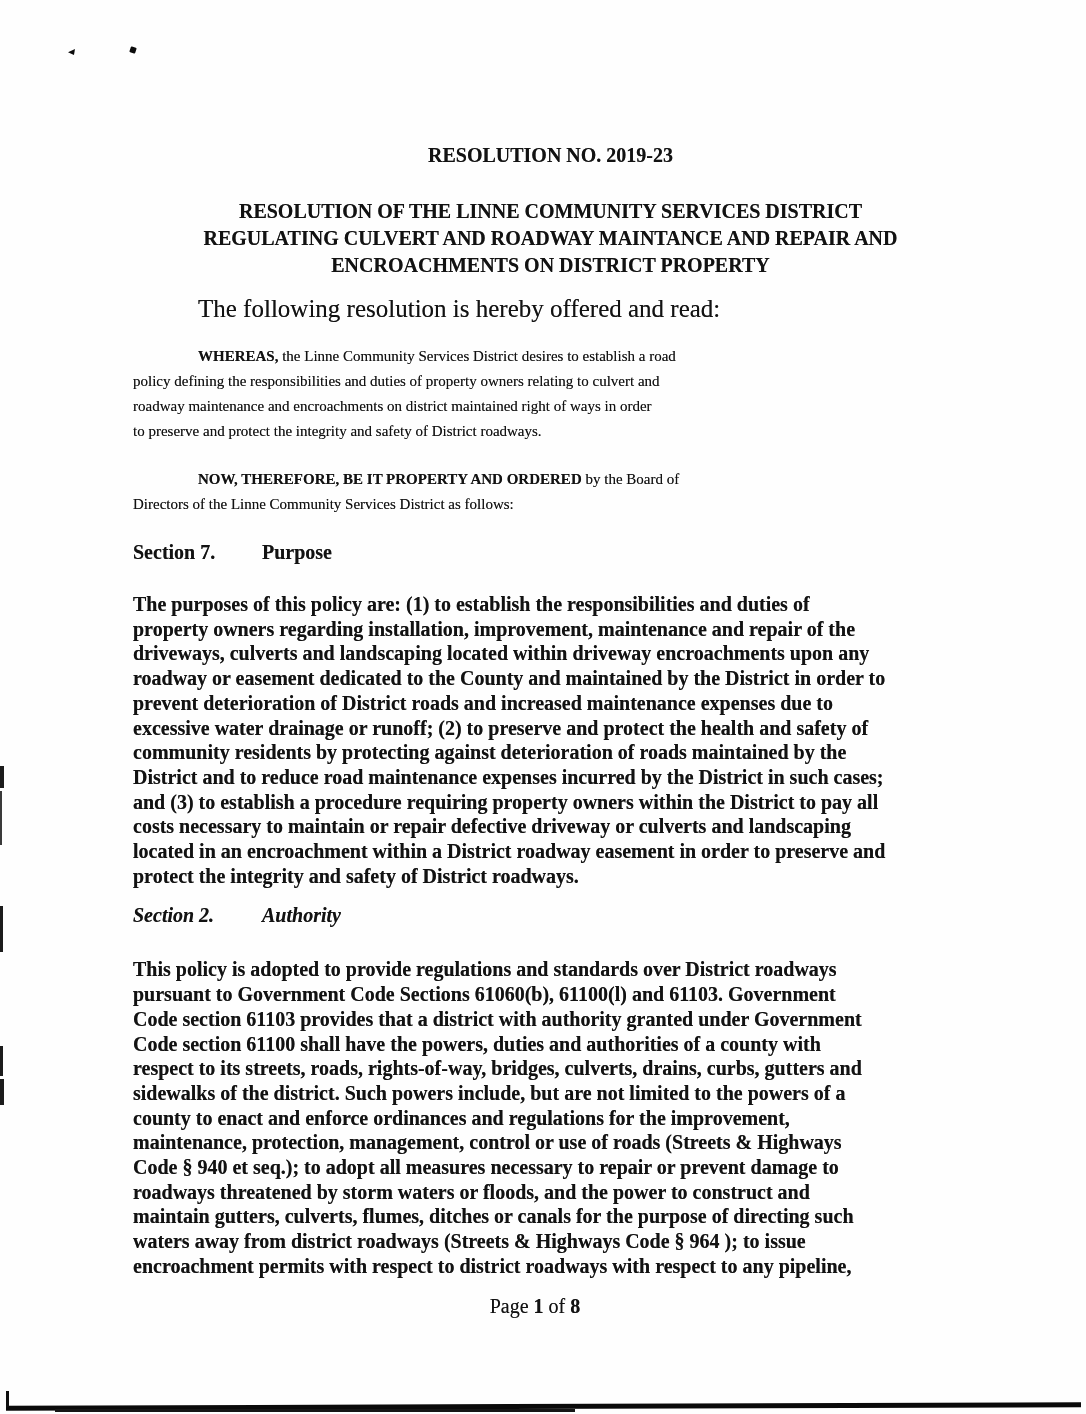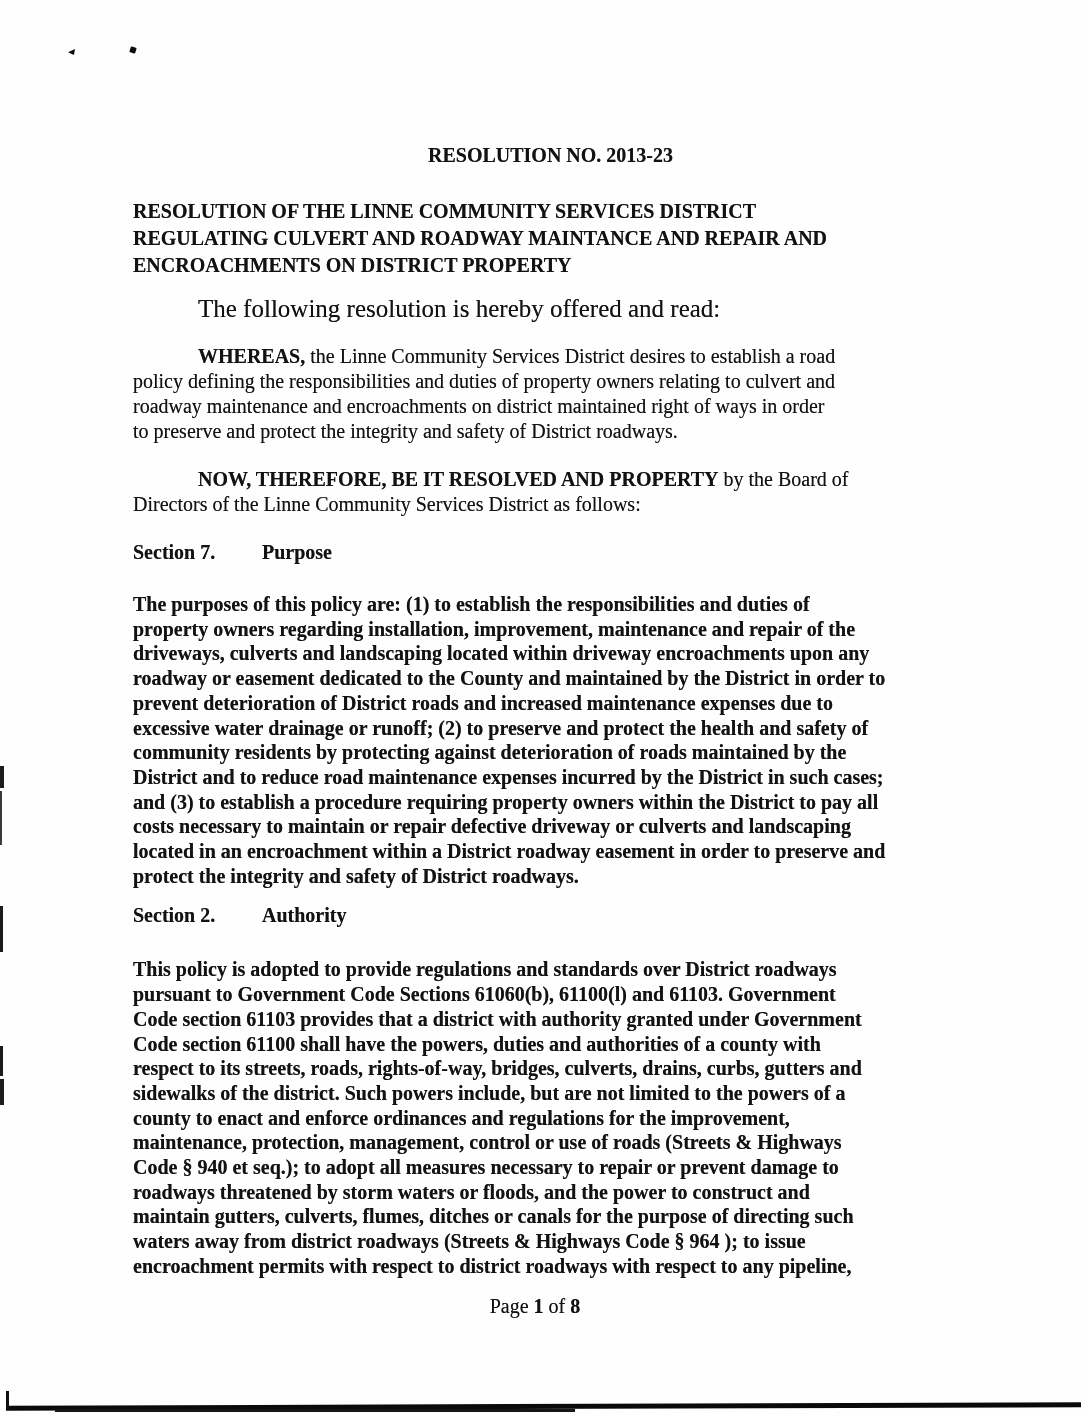--- a/index.html
+++ b/index.html
@@ -29,51 +29,51 @@
     font-size: 20px;
     line-height: 25px;
     text-align: center;
     white-space: pre;
     margin-bottom: 30px;
   }
   .doc-title {
     font-weight: bold;
     font-size: 20px;
     line-height: 27px;
-    text-align: left;
+    text-align: center;
     white-space: pre;
     margin-bottom: 17px;
   }
   .intro {
     font-size: 25px;
     line-height: 25px;
     white-space: pre;
     text-indent: 65px;
     margin-bottom: 23px;
   }
   .para {
-    font-size: 20px;
+    font-size: 15px;
     line-height: 25px;
     white-space: pre;
     text-indent: 65px;
     margin-bottom: 23px;
   }
   .lead { font-weight: bold; }
   .sec-heading {
     font-weight: bold;
     font-size: 20px;
     line-height: 25px;
     white-space: pre;
   }
   .sec-heading .sec-label {
     display: inline-block;
     min-width: 129px;
   }
   .heading-1 { margin-bottom: 27px; }
-  .heading-2 { margin-bottom: 29px; }
+  .heading-2 { margin-bottom: 29px; font-style: italic; }
   .sec-body {
     font-size: 20px;
     line-height: 24.7px;
     white-space: pre;
     font-weight: bold;
   }
   .body-1 { margin-bottom: 15px; }
   .footer {
     position: absolute;
     left: 0;
@@ -142,34 +142,34 @@
   <div class="edge-mark em2"></div>
   <div class="edge-mark em3"></div>
   <div class="edge-mark em4"></div>
   <div class="edge-mark em5"></div>
   <div class="bottom-line"></div>
   <div class="bottom-line-2"></div>
   <div class="corner-tick"></div>
 
   <div class="content">
 
-    <p class="docnum">RESOLUTION NO. 2013-23</p>
+    <p class="docnum">RESOLUTION NO. 2019-23</p>
 
     <p class="doc-title">RESOLUTION OF THE LINNE COMMUNITY SERVICES DISTRICT
 REGULATING CULVERT AND ROADWAY MAINTANCE AND REPAIR AND
 ENCROACHMENTS ON DISTRICT PROPERTY</p>
 
     <p class="intro">The following resolution is hereby offered and read:</p>
 
     <p class="para"><span class="lead">WHEREAS,</span><span> the Linne Community Services District desires to establish a road
 policy defining the responsibilities and duties of property owners relating to culvert and
 roadway maintenance and encroachments on district maintained right of ways in order
 to preserve and protect the integrity and safety of District roadways.</span></p>
 
-    <p class="para"><span class="lead">NOW, THEREFORE, BE IT RESOLVED AND PROPERTY</span><span> by the Board of
+    <p class="para"><span class="lead">NOW, THEREFORE, BE IT PROPERTY AND ORDERED</span><span> by the Board of
 Directors of the Linne Community Services District as follows:</span></p>
 
     <p class="sec-heading heading-1"><span class="sec-label">Section 7.</span><span>Purpose</span></p>
 
     <p class="sec-body body-1">The purposes of this policy are: (1) to establish the responsibilities and duties of
 property owners regarding installation, improvement, maintenance and repair of the
 driveways, culverts and landscaping located within driveway encroachments upon any
 roadway or easement dedicated to the County and maintained by the District in order to
 prevent deterioration of District roads and increased maintenance expenses due to
 excessive water drainage or runoff; (2) to preserve and protect the health and safety of

